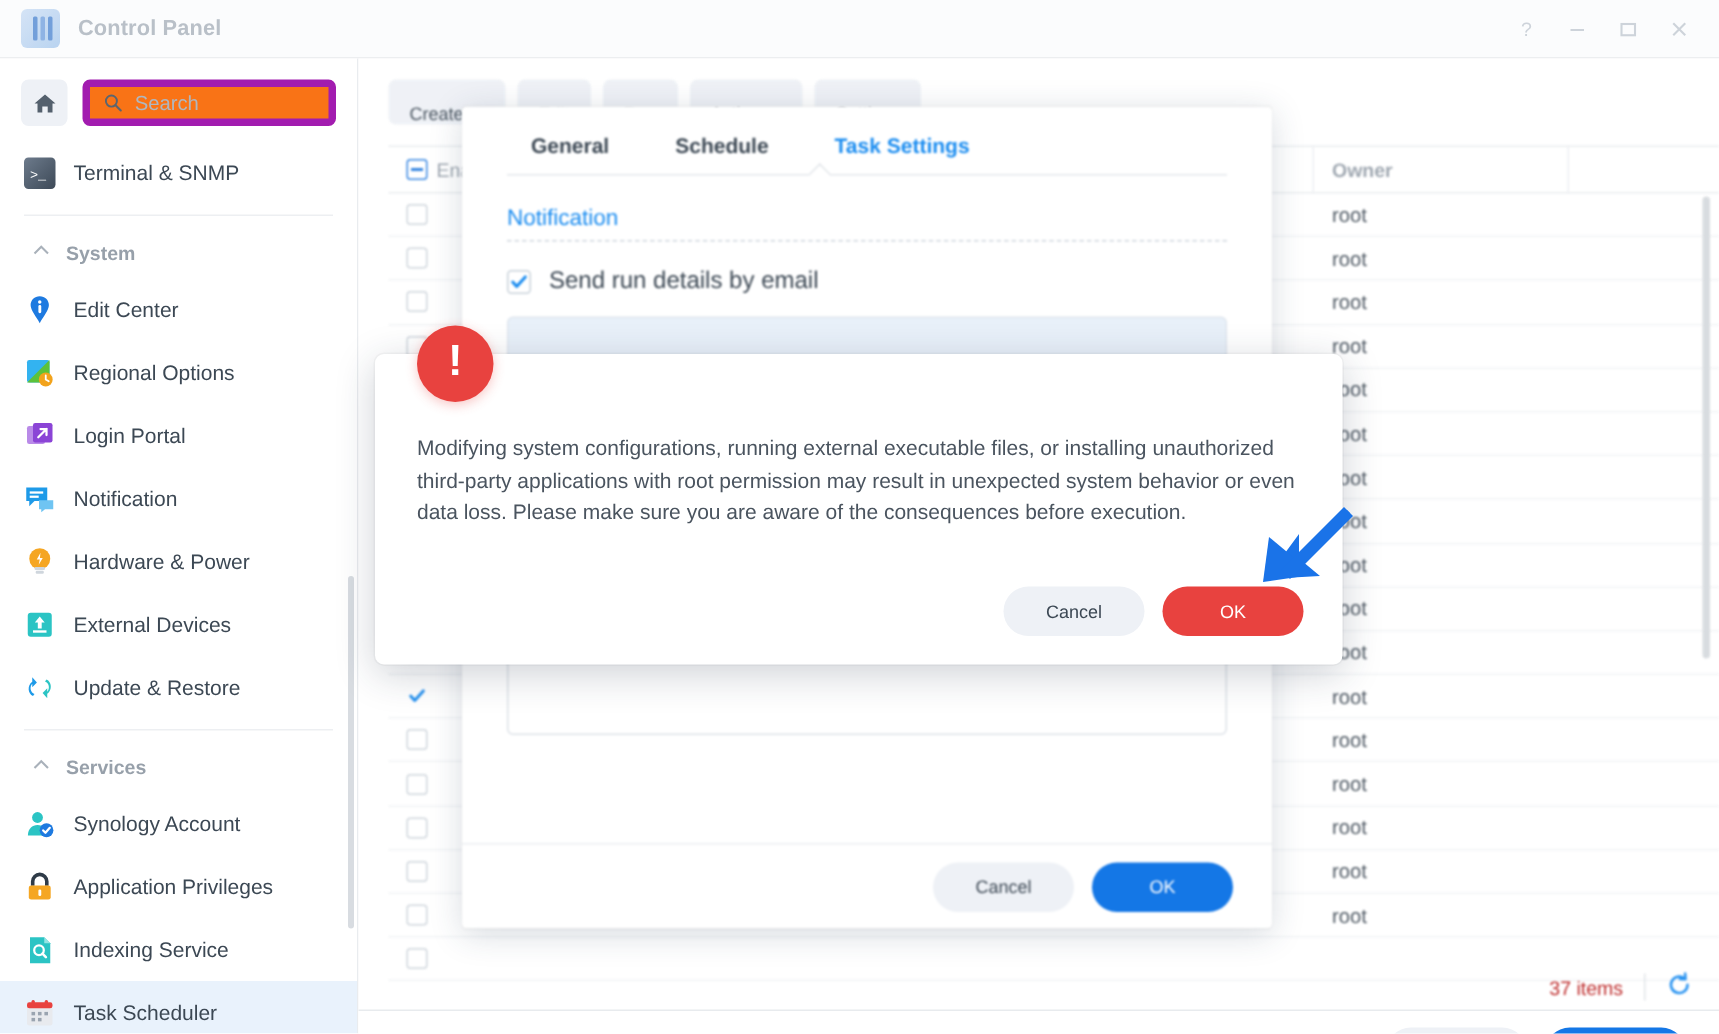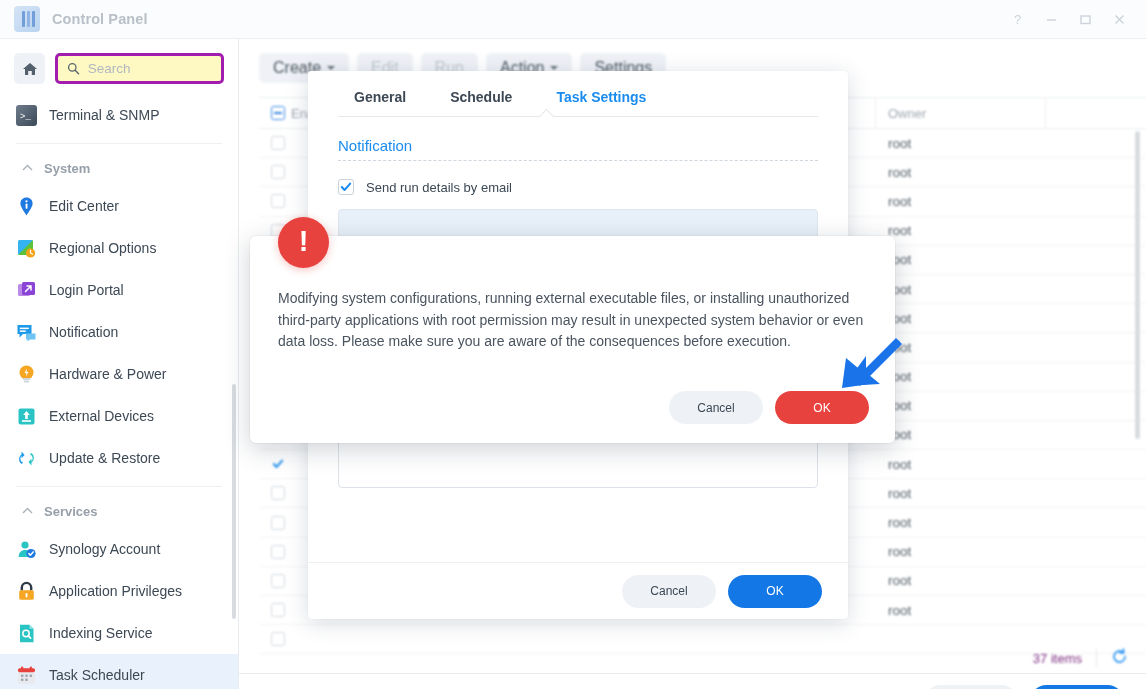--- a/index.html
+++ b/index.html
@@ -55,23 +55,23 @@
     overflow: hidden;
   }
   .sidebar-top {
     display: flex; align-items: center; padding: 14px 14px 10px 14px; gap: 10px;
   }
   .home-btn {
     width: 31px; height: 31px; border-radius: 5px; background: #eef1f6;
     display: flex; align-items: center; justify-content: center; flex: none;
   }
   .search-box {
-    flex: 1; height: 31px; border: 3px solid #a21caf; border-radius: 5px;
+    flex: 1; height: 31px; border: 5px solid #a21caf; border-radius: 5px;
     display: flex; align-items: center; gap: 8px; padding: 0 9px;
-    background: #fef9c3;
+    background: #f97316;
   }
   .search-box input {
     border: none; outline: none; font-size: 13.5px; color: #444; width: 100%;
     font-family: "Liberation Sans", sans-serif; background: transparent;
   }
   .search-box input::placeholder { color: #b0b7bf; }
 
   .nav-item {
     display: flex; align-items: center; gap: 12px;
     height: 42px; padding: 0 16px; cursor: default;
@@ -97,41 +97,41 @@
   .main {
     position: absolute; left: 239px; top: 39px; width: 907px; height: 650px;
     background: #fff;
   }
   .toolbar {
     position: absolute; left: 0; top: 12px; height: 34px; width: 100%;
     display: flex; align-items: center; gap: 8px; padding-left: 20px;
   }
   .tb-btn {
     height: 30px; border-radius: 5px; background: #eef1f6;
-    display: flex; align-items: center; gap: 6px; padding: 0 14px;
-    font-size: 16px; color: #3c4854;
+    display: flex; align-items: flex-end; gap: 6px; padding: 0 14px;
+    font-size: 12px; color: #3c4854;
   }
   .tb-btn.dim { color: #bcc3cb; }
   .caret { width: 0; height: 0; border-left: 4px solid transparent; border-right: 4px solid transparent;
            border-top: 4.5px solid currentColor; opacity: .8; }
 
   .table-wrap {
     position: absolute; left: 20px; right: 0px; top: 58px; height: 562px;
   }
   .thead {
     display: flex; align-items: center; height: 32px;
     border-top: 1px solid #e8ebee; border-bottom: 1px solid #e8ebee;
     font-size: 13px; color: #98a1ab;
   }
   .th { padding: 0 12px; display: flex; align-items: center; gap: 6px; height: 100%;
         border-right: 1px solid #eceef1; }
   .th.c-enabled { width: 120px; }
   .th.c-task { flex: 1; }
   .th.c-next { width: 170px; }
-  .th.c-owner { width: 170px; }
+  .th.c-owner { width: 170px; font-weight: bold; }
   .th.c-last { width: 100px; border-right: none; }
   .sort-asc { width: 0; height: 0; border-left: 3.5px solid transparent; border-right: 3.5px solid transparent;
               border-bottom: 4.5px solid #7f8a95; }
   .minus-box {
     width: 14px; height: 14px; border: 1px solid #2a7fe0; border-radius: 2.5px;
     display: flex; align-items: center; justify-content: center; background: #fff; flex: none;
   }
   .minus-box i { display: block; width: 8px; height: 2px; background: #2a7fe0; }
 
   .trow {
@@ -151,21 +151,21 @@
   .cbox.checked { border-color: #ffffff; }
   .cbox.checked svg { display: block; }
 
   .tbl-scrollbar {
     position: absolute; right: 6px; top: 34px; width: 5px; height: 308px;
     background: #d6dade; border-radius: 3px;
   }
 
   .table-footer {
     position: absolute; right: 18px; top: 604px; height: 30px;
-    display: flex; align-items: center; gap: 14px; font-size: 13px; color: #701a75;
+    display: flex; align-items: center; gap: 14px; font-size: 13px; color: #b91c1c;
   }
   .footer-div { width: 1px; height: 18px; background: #dfe3e7; }
   .refresh-ico { color: #1a8cf0; font-size: 17px; line-height: 1; }
 
   .bottom-bar {
     position: absolute; left: 0; right: 0; top: 634px; height: 55px;
     border-top: 1px solid #e8ebee; background: #fff;
     display: flex; align-items: center; justify-content: flex-end; gap: 12px; padding-right: 22px;
   }
   .pill {
@@ -206,21 +206,21 @@
   }
 
   .sec-title { font-size: 15px; color: #1a8cf0; padding: 20px 30px 6px 30px; }
   .sec-rule { margin: 0 30px; height: 0; border-top: 1px dashed #cfd6de; }
 
   .chk-row { display: flex; align-items: center; gap: 12px; padding: 18px 30px 0 30px; }
   .chk {
     width: 16px; height: 16px; border-radius: 3px; border: 1px solid #c9d2da; background: #fff;
     display: flex; align-items: center; justify-content: center; flex: none;
   }
-  .chk-lbl { font-size: 13px; color: #3c4854; }
+  .chk-lbl { font-size: 16px; color: #3c4854; }
 
   .email-field {
     margin: 14px 30px 0 30px; height: 31px; border-radius: 4px;
     background: #e8f0f9; border: 1px solid #dfe6ee;
   }
   .chk-row2 { display: flex; align-items: center; gap: 12px; padding: 16px 30px 0 30px; }
 
   .script-label { padding: 14px 30px 7px 30px; font-size: 14px; color: #3c4854; }
   .script-box {
     margin: 0 30px; height: 195px; border: 1px solid #dde2e8; border-radius: 4px;

